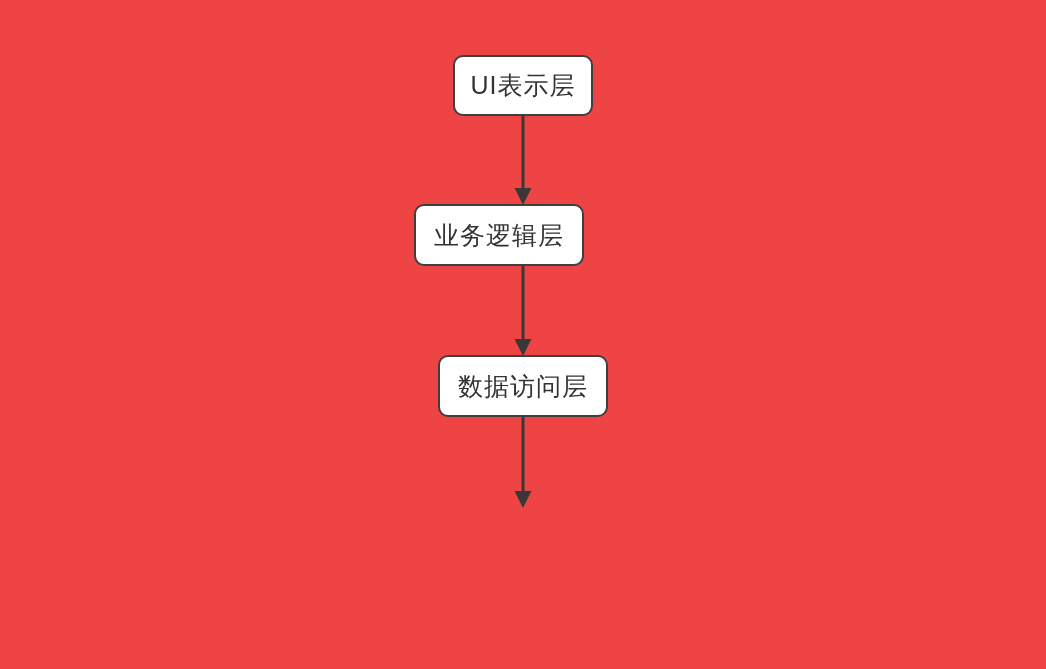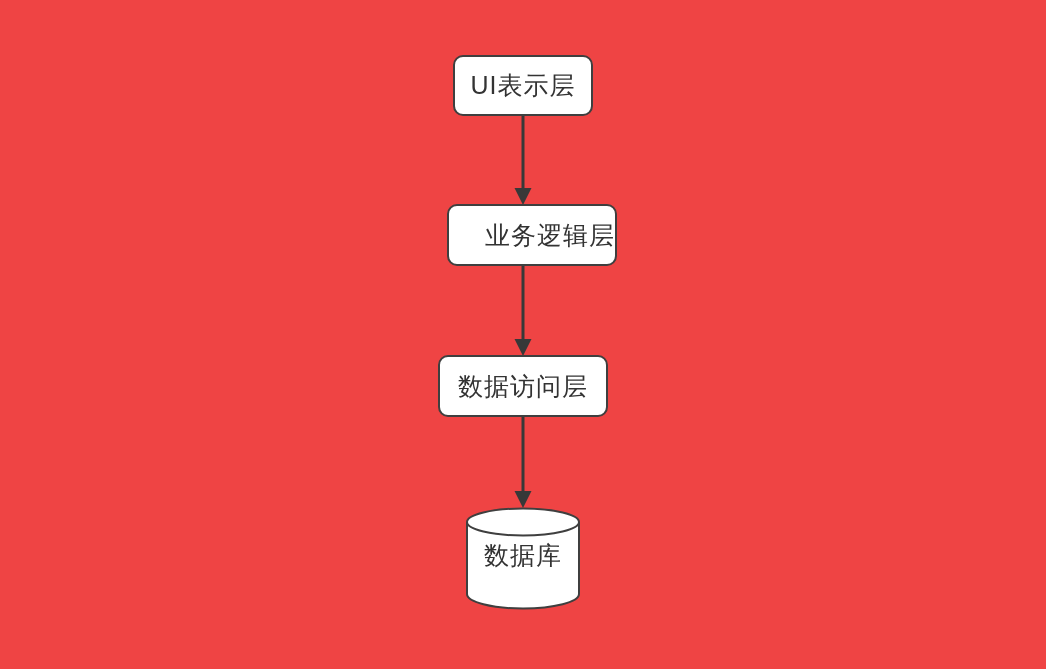--- a/index.html
+++ b/index.html
@@ -23,21 +23,21 @@
     background: #ffffff;
     display: flex;
     align-items: center;
     justify-content: center;
     color: #333333;
     font-size: 25px;
     line-height: 1;
     letter-spacing: 1px;
   }
   .node-ui       { left: 453px; top: 55px;  width: 140px; height: 61px; }
-  .node-business { left: 447px; top: 204px; width: 170px; height: 62px; justify-content: flex-end; }
+  .node-business { left: 414px; top: 204px; width: 170px; height: 62px; }
   .node-dataacc  { left: 438px; top: 355px; width: 170px; height: 62px; }
   .edge {
     position: absolute;
     left: 513px; 
     width: 20px;
   }
   .edge-1 { top: 116px; height: 89px; }
   .edge-2 { top: 266px; height: 90px; }
   .edge-3 { top: 417px; height: 91px; }
   .cylinder-wrap {
@@ -84,21 +84,14 @@
 
   <div class="node-rect node-dataacc">
     <span>数据访问层</span>
   </div>
 
   <svg class="edge edge-3" viewBox="0 0 20 91" aria-hidden="true">
     <line x1="10" y1="0" x2="10" y2="75" stroke="#383838" stroke-width="3"></line>
     <polygon points="1.5,74 18.5,74 10,91" fill="#383838"></polygon>
   </svg>
 
-  <div class="cylinder-wrap">
-    <svg width="114" height="103" viewBox="0 0 114 103" aria-hidden="true">
-      <path d="M1 15 L1 87 A56 14.5 0 0 0 113 87 L113 15" fill="#ffffff" stroke="#3f3f3f" stroke-width="2"></path>
-      <ellipse cx="57" cy="15" rx="56" ry="13.5" fill="#ffffff" stroke="#3f3f3f" stroke-width="2"></ellipse>
-    </svg>
-    <div class="cylinder-label">数据库</div>
-  </div>
 
 </div>
 
 </body></html>

